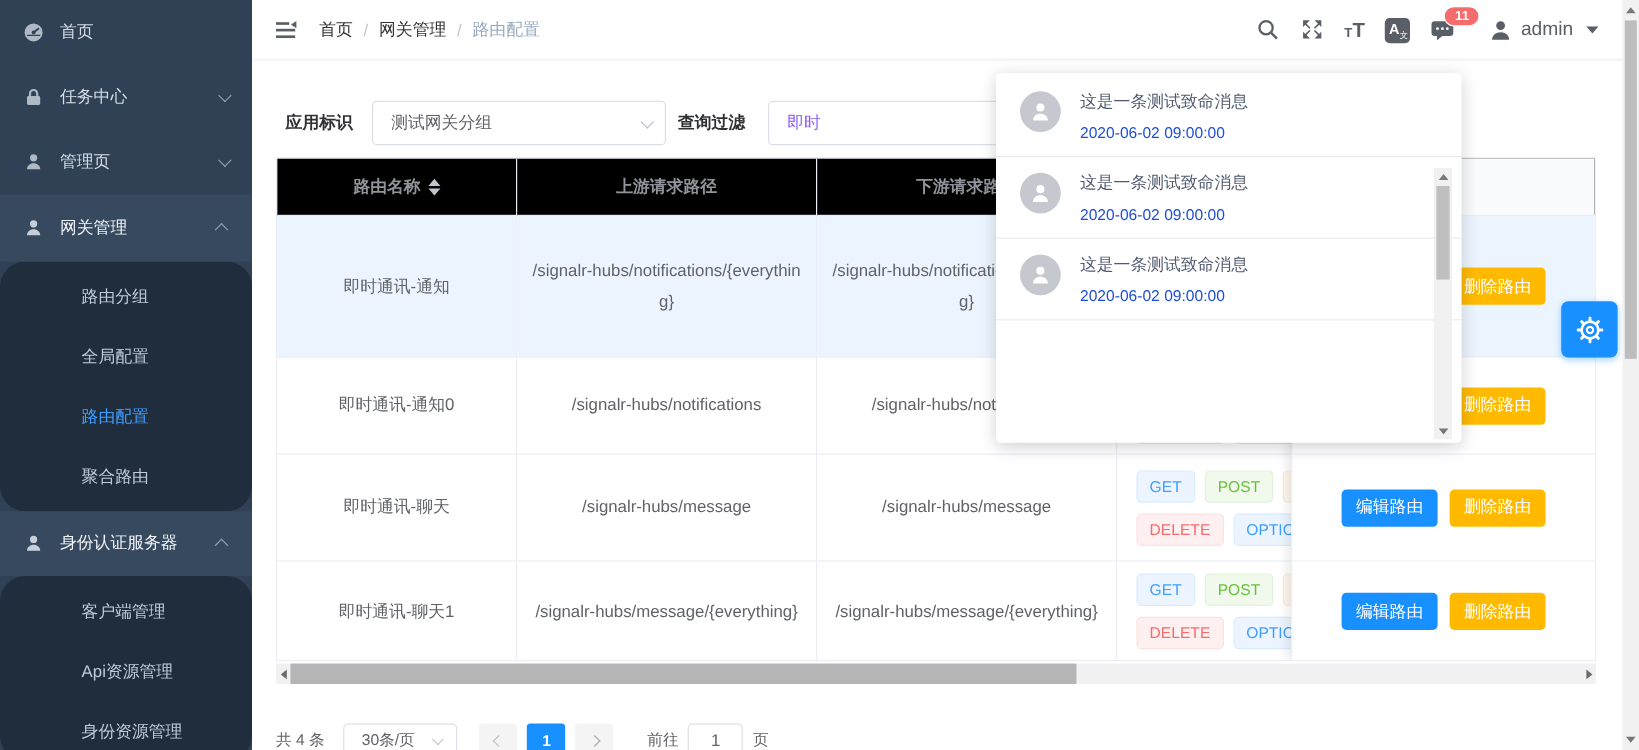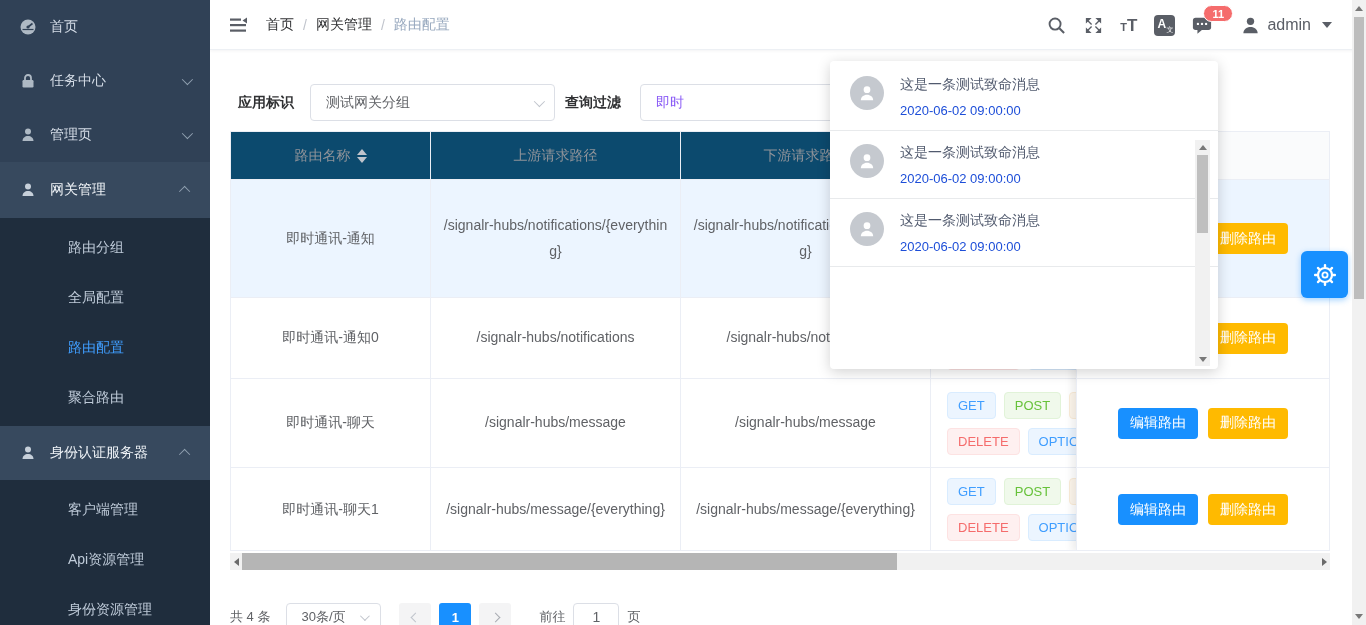--- a/index.html
+++ b/index.html
@@ -4,37 +4,37 @@
 <style>
   * { margin:0; padding:0; box-sizing:border-box; }
   html,body { width:1366px; height:625px; overflow:hidden; font-family:"Liberation Sans","DejaVu Sans",sans-serif; background:#fff; }
   .page { position:relative; width:1366px; height:625px; overflow:hidden; }
 
   
   .sidebar { position:absolute; left:0; top:0; width:210px; height:625px; background:#304156; z-index:20; }
   .menu-item { position:relative; height:54px; display:flex; align-items:center; padding-left:20px; color:#d5dde7; font-size:14px; cursor:pointer; }
   .menu-item .mi-icon { width:16px; height:16px; margin-right:14px; color:#aeb9c4; flex:0 0 16px; }
   .menu-item .chev { position:absolute; right:20px; }
-  .submenu { background:#1f2d3d; padding:4px 0; }
+  .submenu { background:#1f2d3d; padding:4px 0;border-radius:21px; }
   .submenu-item { height:50px; line-height:50px; padding-left:68px; color:#bfcbd9; font-size:14px; cursor:pointer; }
   .submenu-item.active { color:#409eff; }
   .chev { width:8px; height:8px; border-right:1.6px solid #90a0b0; border-bottom:1.6px solid #90a0b0; display:inline-block; }
   .chev.down { transform:rotate(45deg) translateY(-2px); }
   .chev.up { transform:rotate(-135deg) translateY(-2px); }
 
   
   .main { position:absolute; left:210px; top:0; width:1156px; height:625px; background:#fff; }
   .navbar { position:relative; height:50px; background:#fff; border-bottom:1px solid #edf0f4; box-shadow:0 1px 3px rgba(0,21,41,.05); z-index:5; }
   .hamburger { position:absolute; left:18px; top:15px; width:20px; height:20px; color:#5a5e66; cursor:pointer; }
   .breadcrumb { position:absolute; left:56px; top:0; height:50px; display:flex; align-items:center; font-size:14px; }
   .breadcrumb .bc { color:#303133; font-weight:500; }
   .breadcrumb .sep { color:#c0c4cc; margin:0 9px; }
   .breadcrumb .bc.last { color:#97a8be; font-weight:400; }
   .nav-right { position:absolute; right:34px; top:0; height:50px; display:flex; align-items:center; gap:17px; color:#5a5e66; }
-  .nav-ic { width:20px; height:20px; display:flex; align-items:flex-end; justify-content:center; cursor:pointer; }
+  .nav-ic { width:20px; height:20px; display:flex; align-items:flex-start; justify-content:center; cursor:pointer; }
   .size-ic { font-weight:700; color:#5a5e66; font-size:17px; line-height:1; cursor:pointer; }
   .size-ic .small { font-size:11px; }
   .lang-ic { width:21px; height:21px; background:#5a5e66; border-radius:4px; color:#fff; position:relative; cursor:pointer; }
   .lang-ic .big { position:absolute; left:3px; top:2px; font-size:12px; font-weight:700; }
   .lang-ic .tiny { position:absolute; right:2px; bottom:1px; font-size:7px; }
   .msg-wrap { position:relative; cursor:pointer; }
   .badge { position:absolute; top:-10px; right:-21px; min-width:30px; height:17px; background:#f56c6c; border:1px solid #fff; border-radius:9px; color:#fff; font-size:11px; font-weight:700; display:flex; align-items:center; justify-content:center; padding:0 5px; }
   .user-wrap { display:flex; align-items:center; gap:7px; margin-left:12px; cursor:pointer; }
   .user-name { font-size:16px; color:#5a5e66; }
   .caret-down { width:0; height:0; border-left:5px solid transparent; border-right:5px solid transparent; border-top:6px solid #5a5e66; margin-left:4px; }
@@ -43,21 +43,21 @@
   .filter-row { position:absolute; left:0; top:64px; width:100%; height:80px; }
   .f-label { position:absolute; top:30px; font-size:14px; font-weight:700; color:#303133; }
   .sel-box { position:absolute; left:100px; top:20px; width:245px; height:37px; border:1px solid #dcdfe6; border-radius:4px; background:#fff; display:flex; align-items:center; padding:0 15px; font-size:14px; color:#606266; cursor:pointer; }
   .sel-box .chev { position:absolute; right:12px; border-color:#c0c4cc; }
   .inp-box { position:absolute; left:430px; top:20px; width:250px; height:37px; border:1px solid #dcdfe6; border-radius:4px; padding:0 15px; font-size:14px; color:#8b5cf6; font-family:inherit; outline:none; }
 
   
   .table-wrap { position:absolute; left:20px; top:131px; width:1100px; height:420px; border:1px solid #ebeef5; background:#fff; overflow:hidden; }
   .t-row { display:flex; width:1250px; }
   .t-cell { border-right:1px solid #ebeef5; border-bottom:1px solid #ebeef5; display:flex; align-items:center; justify-content:center; font-size:14px; color:#606266; text-align:center; padding:8px 10px; word-break:break-all; line-height:1.8; }
-  .t-head .t-cell { color:#909399; font-weight:400; background:#0c4a6e; padding:0 10px; }
+  .t-head .t-cell { color:#909399; font-weight:700; background:#000000; padding:0 10px; }
   .cw1{width:200px;} .cw2{width:250px;} .cw3{width:250px;} .cw4{width:250px; justify-content:flex-start;} .cw5{width:300px; border-right:none;}
   .rh0{height:48px;} .rh1{height:118px;} .rh2{height:81px;} .rh3{height:89px;} .rh4{height:84px; }
   .row-hl .t-cell { background:#ecf5ff; }
   .sort-caret { display:inline-flex; flex-direction:column; margin-left:6px; gap:2px; }
   .sort-caret i { width:0; height:0; border-left:5px solid transparent; border-right:5px solid transparent; display:block; }
   .sort-caret .up { border-bottom:6px solid #c0c4cc; }
   .sort-caret .dn { border-top:6px solid #c0c4cc; }
   .tags { width:178px; display:flex; flex-wrap:wrap; gap:9px 8px; padding-left:6px; }
   .tag { height:27px; line-height:25px; padding:0 10px; border-radius:4px; font-size:13px; border:1px solid; white-space:nowrap; }
   .tag-get,.tag-options { color:#409eff; background:#ecf5ff; border-color:#d9ecff; }

